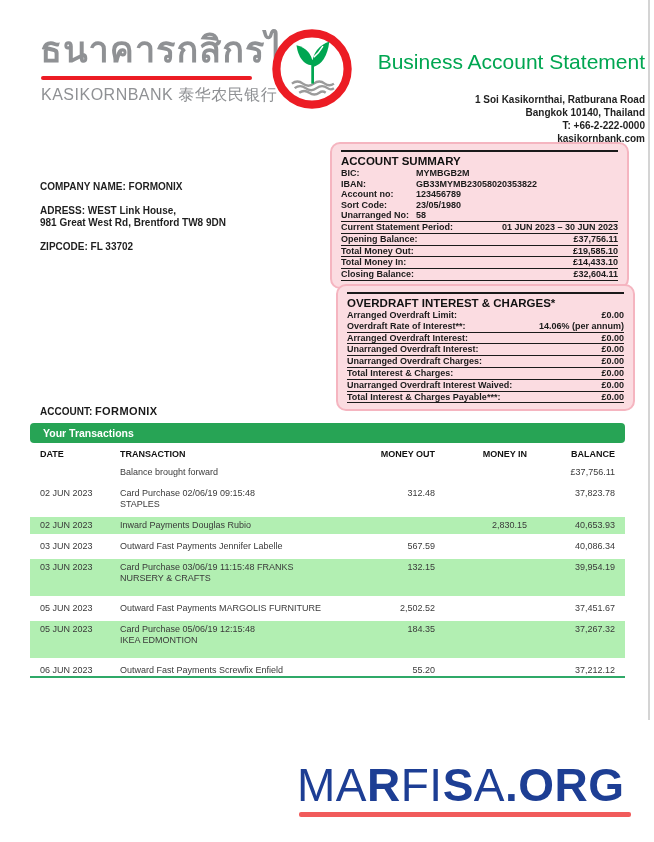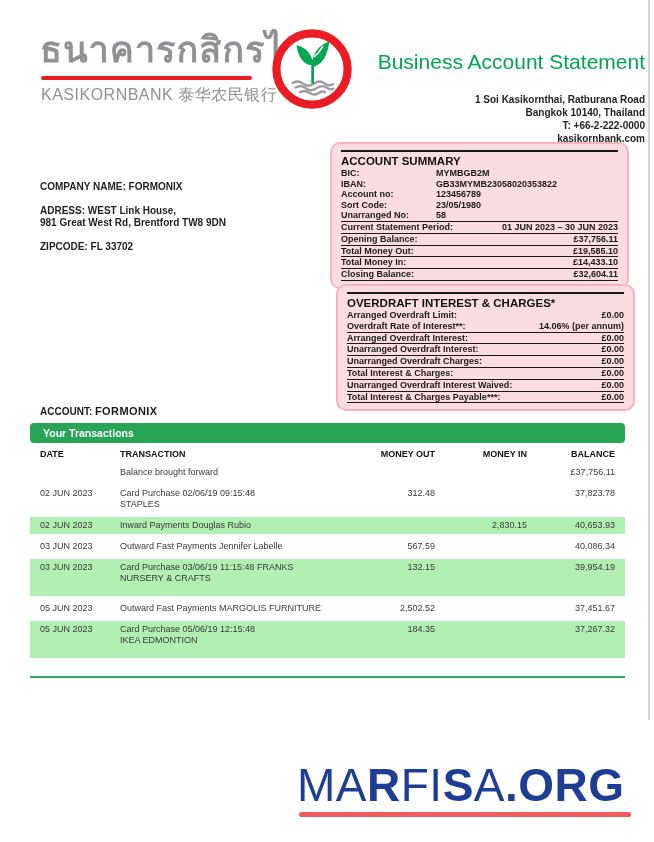--- a/index.html
+++ b/index.html
@@ -22,21 +22,21 @@
   .company .gap{height:12px;}
 
   
   .pink-box{position:absolute;left:330px;width:299px;box-sizing:border-box;background:#FBDCE1;
             border:2px solid #F5B5C0;border-radius:10px;padding:4px 9px 6px 9px;}
   .box-summary{top:142px;}
   .box-overdraft{top:284px;margin-left:6px;}
   .box-topline{border-top:2px solid #1a1a1a;margin:2px 0 2px 0;}
   .box-title{font-size:11.5px;font-weight:700;color:#111;line-height:14px;}
   .kv{display:flex;font-size:9px;font-weight:700;color:#1a1a1a;line-height:10.6px;}
-  .kv .kv-label{width:95px;flex:none;}
+  .kv .kv-label{width:75px;flex:none;}
   .rrow{display:flex;justify-content:space-between;font-size:9px;font-weight:700;color:#1a1a1a;
         line-height:10.8px;border-top:1.6px solid #1a1a1a;}
   .rrows .rrow:last-child{border-bottom:1.6px solid #1a1a1a;}
 
   
   .account-line{position:absolute;left:40px;top:405px;font-size:10px;font-weight:700;color:#1a1a1a;}
   .account-line .acct-name{font-size:11px;font-weight:800;letter-spacing:.4px;}
 
   
   .tx-bar{position:absolute;left:30px;top:423px;width:595px;height:20px;background:#27A455;
@@ -276,20 +276,27 @@
 
       <div class="row tx-grid green tall">
         <span class="c date">05 JUN 2023</span>
         <span class="c desc">Card Purchase 05/06/19 12:15:48
 IKEA EDMONTION</span>
         <span class="c num">184.35</span>
         <span class="c num"></span>
         <span class="c num">37,267.32</span>
       </div>
 
+      <div class="row tx-grid">
+        <span class="c date">06 JUN 2023</span>
+        <span class="c desc">Outward Fast Payments Screwfix Enfield</span>
+        <span class="c num">55.20</span>
+        <span class="c num"></span>
+        <span class="c num">37,212.12</span>
+      </div>
     </div>
 
   <div class="tx-endline"></div>
 
   <div class="marfisa">
     
   <span>MA</span><span class="bold">R</span><span>FI</span><span class="bold">S</span><span>A</span><span class="bold">.ORG</span></div>
   <div class="marfisa-rule"></div>
 
   <div class="edge-strip"></div>

